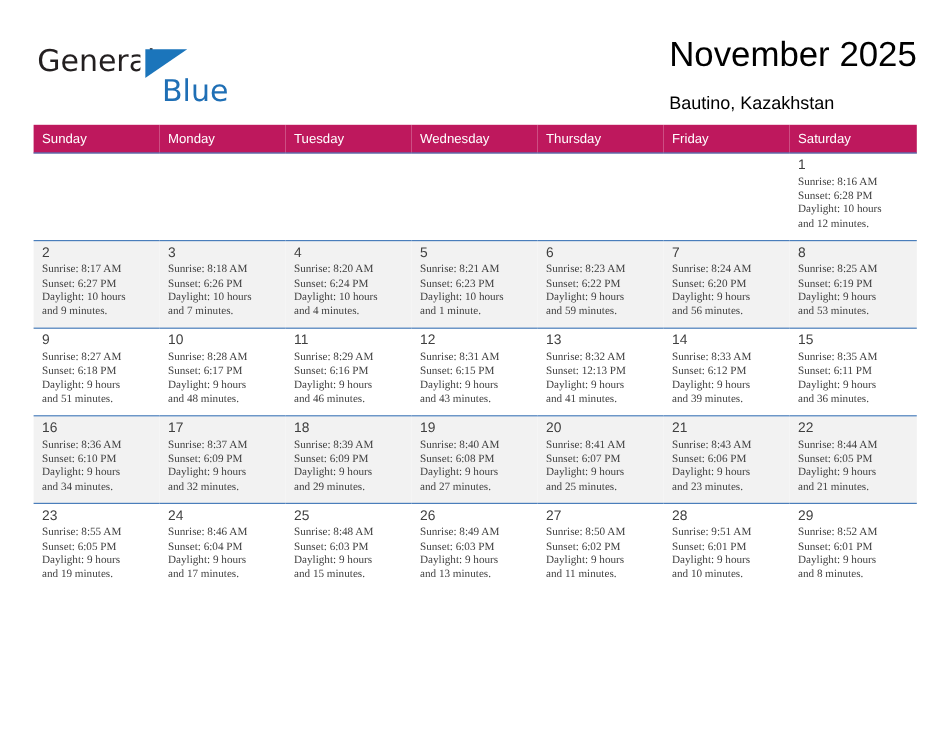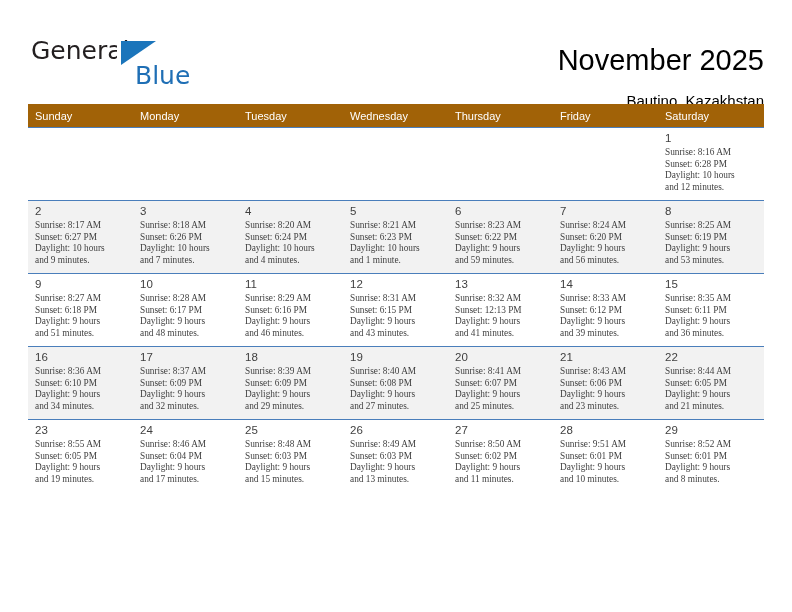--- a/index.html
+++ b/index.html
@@ -70,22 +70,22 @@
     left: 86px;
     top: 3px;
     width: 4px;
     height: 47px;
     background: #ffffff;
   }
 
   .title-block {
     position: absolute;
     right: 0;
-    top: 14px;
-    text-align: right;
+    top: 0;
+    text-align: left;
   }
   .month-title {
     font-size: 29px;
     font-weight: 400;
     color: #000000;
     line-height: 36px;
     white-space: nowrap;
   }
   .location-title {
     font-size: 15px;
@@ -99,21 +99,21 @@
   
   .calendar {
     position: absolute;
     left: 28px;
     top: 104px;
     width: 736px;
     border-collapse: collapse;
     table-layout: fixed;
   }
   .calendar th {
-    background: #a16207;
+    background: #be185d;
     color: #ffffff;
     font-size: 11px;
     font-weight: 400;
     text-align: left;
     padding: 5px 0 5px 7px;
     height: 13px;
     border: none;
   }
   .calendar td {
     vertical-align: top;

